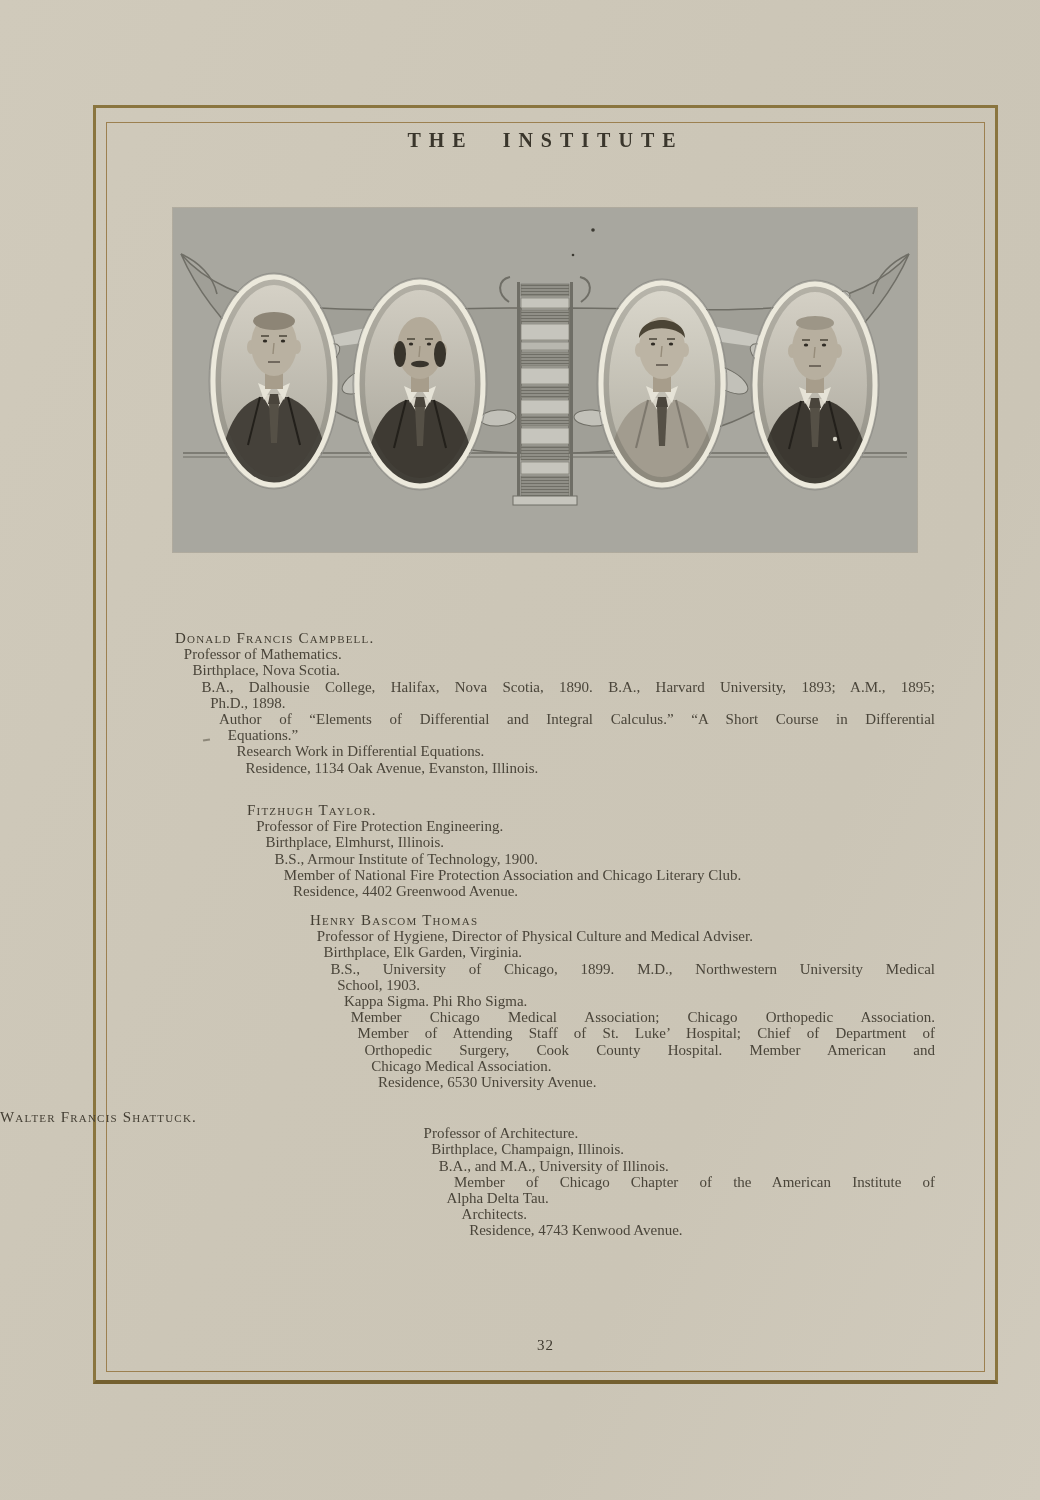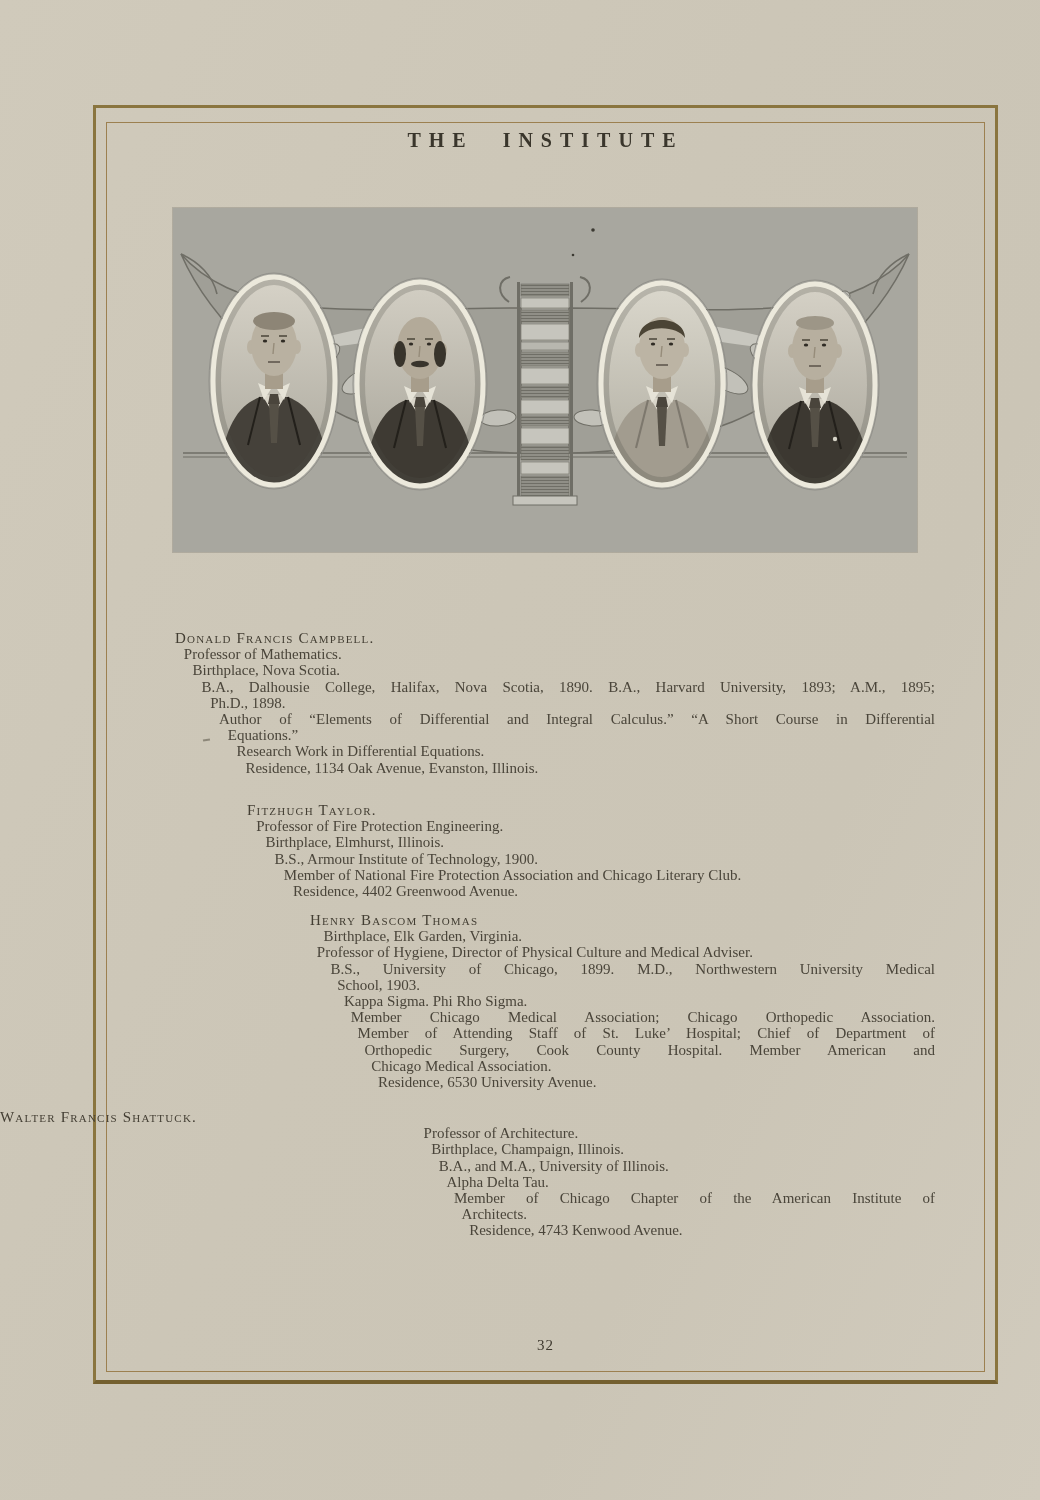--- a/index.html
+++ b/index.html
@@ -256,38 +256,38 @@
     <div class="entry" style="top: 802px;">
       <div class="line name" style="padding-left: 247px;">Fitzhugh Taylor.</div>
       <div class="line" style="padding-left: 256.2px;">Professor of Fire Protection Engineering.</div>
       <div class="line" style="padding-left: 265.4px;">Birthplace, Elmhurst, Illinois.</div>
       <div class="line" style="padding-left: 274.6px;">B.S., Armour Institute of Technology, 1900.</div>
       <div class="line" style="padding-left: 283.8px;">Member of National Fire Protection Association and Chicago Literary Club.</div>
       <div class="line" style="padding-left: 293px;">Residence, 4402 Greenwood Avenue.</div>
     </div>
     <div class="entry" style="top: 912px;">
       <div class="line name" style="padding-left: 310px;">Henry Bascom Thomas</div>
+      <div class="line" style="padding-left: 316.8px;">Professor of Hygiene, Director of Physical Culture and Medical Adviser.</div>
       <div class="line" style="padding-left: 323.6px;">Birthplace, Elk Garden, Virginia.</div>
-      <div class="line" style="padding-left: 316.8px;">Professor of Hygiene, Director of Physical Culture and Medical Adviser.</div>
       <div class="line j" style="padding-left: 330.4px;">B.S., University of Chicago, 1899.  M.D., Northwestern University Medical</div>
       <div class="line" style="padding-left: 337.2px;">School, 1903.</div>
       <div class="line" style="padding-left: 344px;">Kappa Sigma.  Phi Rho Sigma.</div>
       <div class="line j" style="padding-left: 350.8px;">Member Chicago Medical Association; Chicago Orthopedic Association.</div>
       <div class="line j" style="padding-left: 357.6px;">Member of Attending Staff of St. Luke’ Hospital; Chief of Department of</div>
       <div class="line j" style="padding-left: 364.4px;">Orthopedic Surgery, Cook County Hospital.  Member American and</div>
       <div class="line" style="padding-left: 371.2px;">Chicago Medical Association.</div>
       <div class="line" style="padding-left: 378px;">Residence, 6530 University Avenue.</div>
     </div>
     <div class="entry" style="top: 1109px;">
       <div class="line name" style="">Walter Francis Shattuck.</div>
       <div class="line" style="padding-left: 423.6px;">Professor of Architecture.</div>
       <div class="line" style="padding-left: 431.2px;">Birthplace, Champaign, Illinois.</div>
       <div class="line" style="padding-left: 438.8px;">B.A., and M.A., University of Illinois.</div>
+      <div class="line j" style="padding-left: 454px;">Member of Chicago Chapter of the American Institute of</div>
       <div class="line" style="padding-left: 446.4px;">Alpha Delta Tau.</div>
-      <div class="line j" style="padding-left: 454px;">Member of Chicago Chapter of the American Institute of</div>
       <div class="line" style="padding-left: 461.6px;">Architects.</div>
       <div class="line" style="padding-left: 469.2px;">Residence, 4743 Kenwood Avenue.</div>
     </div>
   </div>
 
 <div class="artifact-dash"></div>
 
 <div class="page-number">32</div>
 
 </body></html>

